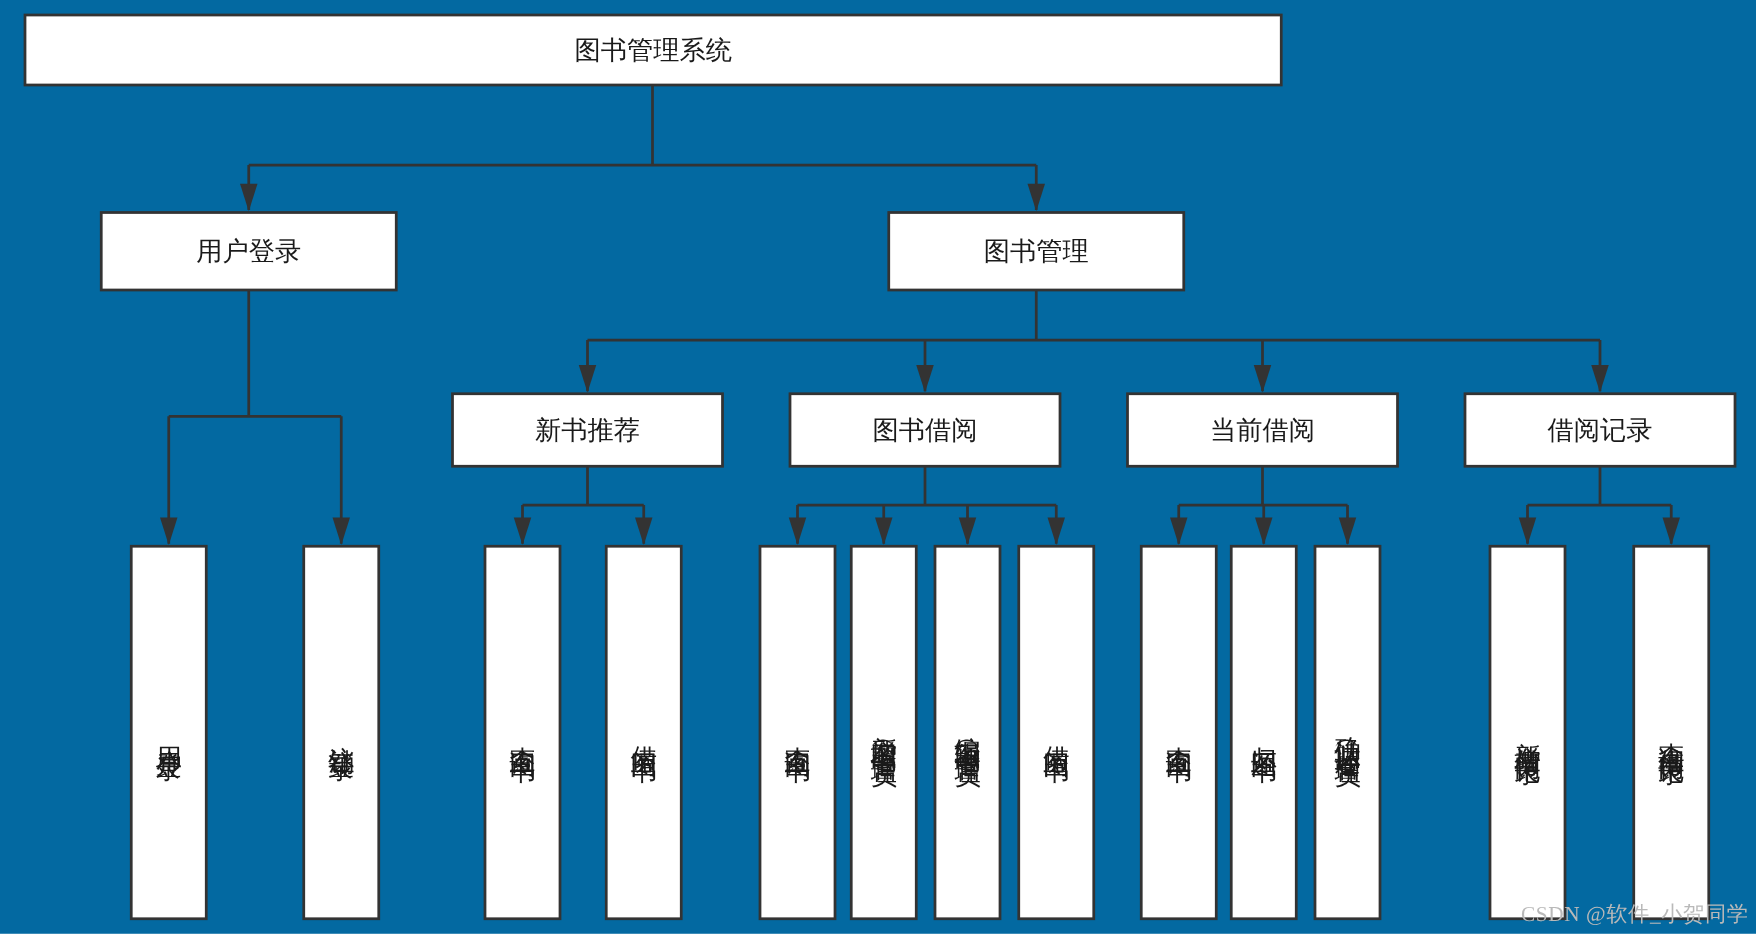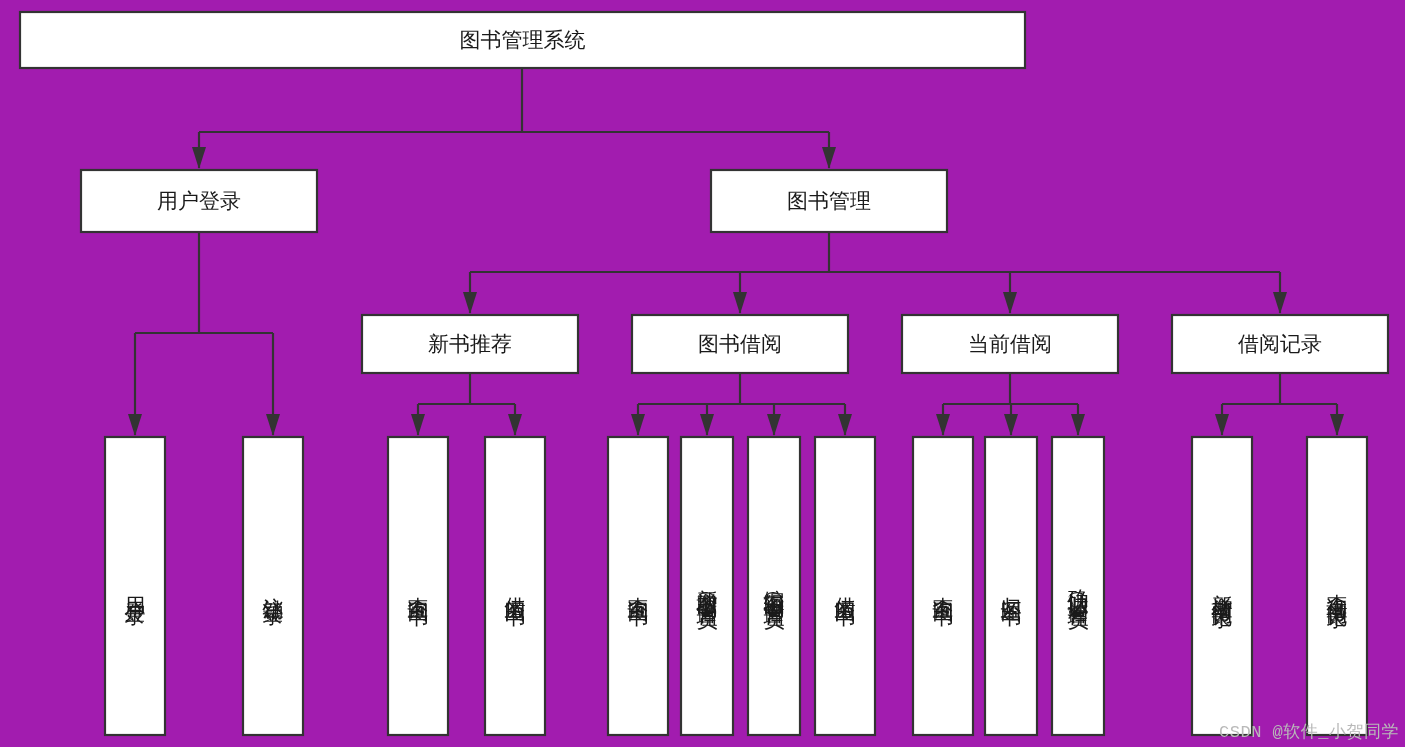--- a/index.html
+++ b/index.html
@@ -11,21 +11,21 @@
   body {
     width: 1405px;
     height: 747px;
     font-family: "DejaVu Sans", "Liberation Sans", sans-serif;
     overflow: hidden;
   }
   #diagram-root {
     position: relative;
     width: 1405px;
     height: 747px;
-    background: #a21caf;
+    background: #0369a1;
   }
   svg#tree-svg {
     position: absolute;
     left: 0;
     top: 0;
     width: 1405px;
     height: 747px;
     display: block;
   }
   .node-box {
@@ -55,21 +55,21 @@
     stroke-linecap: butt;
   }
   .arrow-head {
     fill: #333333;
     stroke: none;
   }
   .watermark {
     position: absolute;
     right: 6px;
     bottom: 4px;
-    font-family: Liberation Mono, monospace;
+    font-family: Liberation Serif, serif;
     font-size: 17px;
     color: #b9b9b9;
     letter-spacing: 0.5px;
     white-space: nowrap;
     user-select: none;
   }
 </style>
 </head>
 <body>
 

